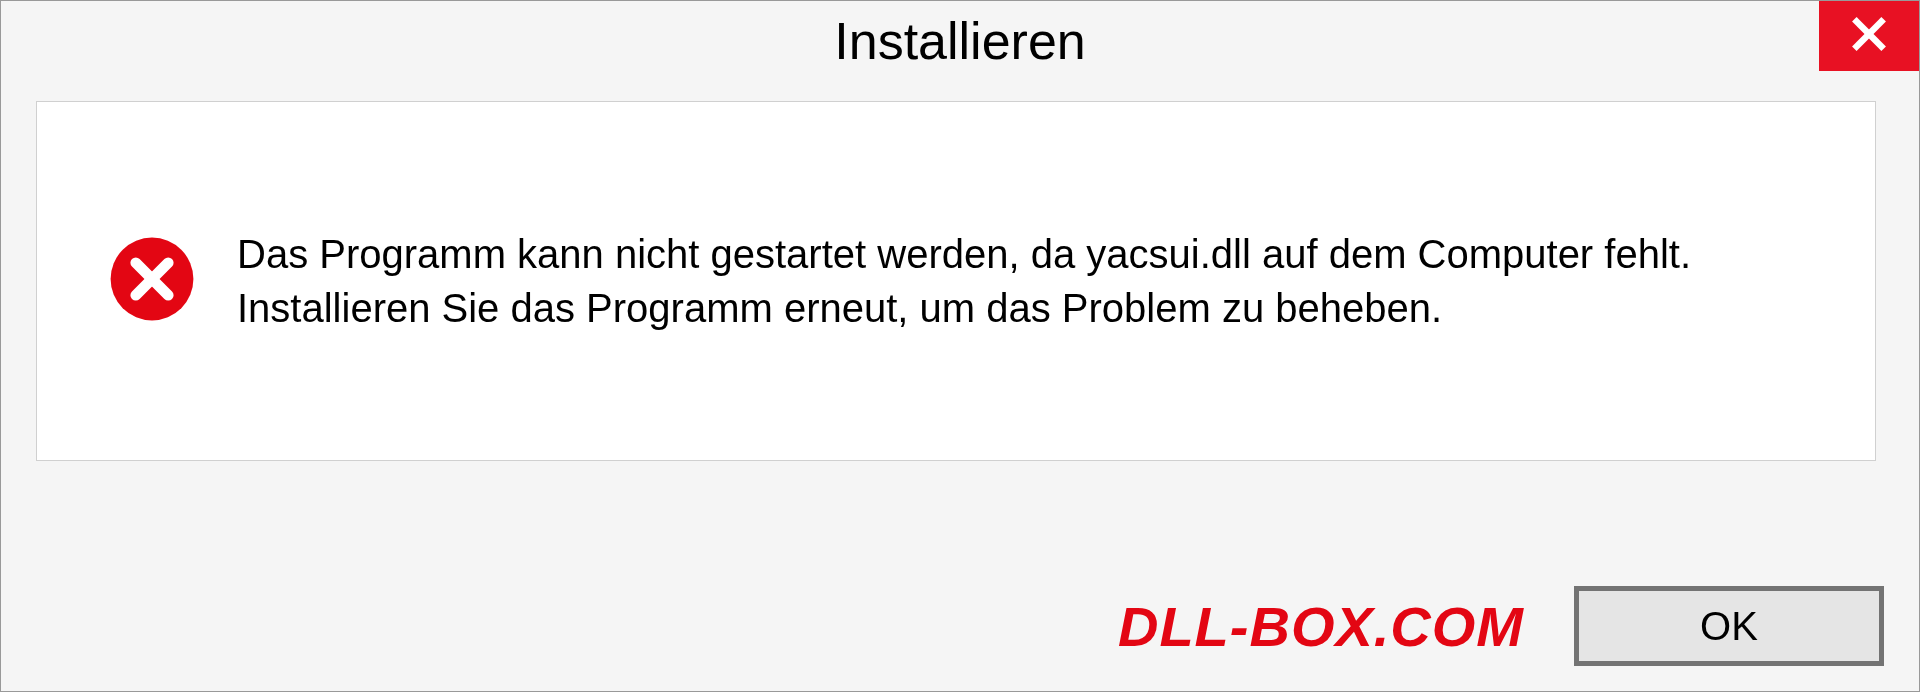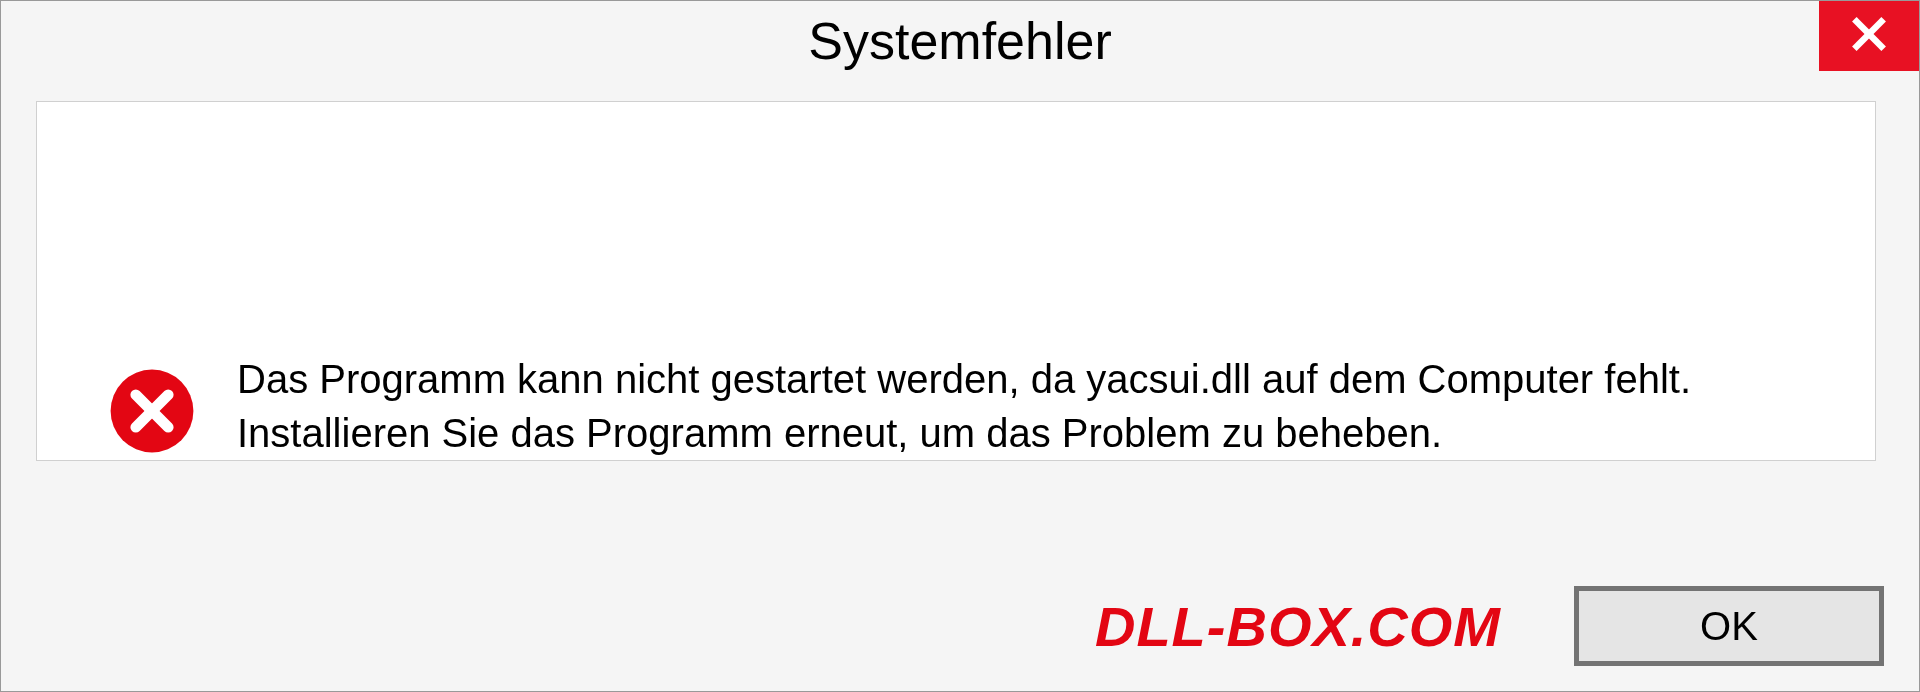--- a/index.html
+++ b/index.html
@@ -42,21 +42,21 @@
     .close-button svg {
       width: 44px;
       height: 44px;
     }
     .content-box {
       margin: 20px 43px 30px 35px;
       background: #ffffff;
       border: 1px solid #d0d0d0;
       height: 360px;
       display: flex;
-      align-items: flex-end;
+      align-items: center;
       padding: 0 40px 0 70px;
     }
     .error-icon {
       flex-shrink: 0;
       margin-right: 40px;
     }
     .error-icon svg {
       width: 90px;
       height: 90px;
     }
@@ -75,41 +75,41 @@
       align-items: center;
       justify-content: flex-end;
       padding: 0 35px;
     }
     .watermark {
       font-size: 56px;
       font-weight: 900;
       color: #e30613;
       letter-spacing: 1px;
       font-style: italic;
-      margin-right: 73px;
+      margin-right: 50px;
       font-family: Arial, Helvetica, sans-serif;
     }
     .ok-button {
       width: 310px;
       height: 80px;
       background: #e5e5e5;
       border: 5px solid #737373;
       font-size: 40px;
       color: #000;
       cursor: pointer;
       display: flex;
       align-items: center;
       justify-content: center;
     }
   </style>
 </head>
 <body>
 
 <div class="titlebar">
-  <div class="dialog-title">Systemfehler</div>
+  <div class="dialog-title">Installieren</div>
   <div class="close-button">
     <span>
       <svg viewBox="0 0 24 24">
         <line x1="4" y1="4" x2="20" y2="20" stroke="#ffffff" stroke-width="3.5"></line>
         <line x1="20" y1="4" x2="4" y2="20" stroke="#ffffff" stroke-width="3.5"></line>
       </svg>
     </span>
   </div>
 </div>
 

